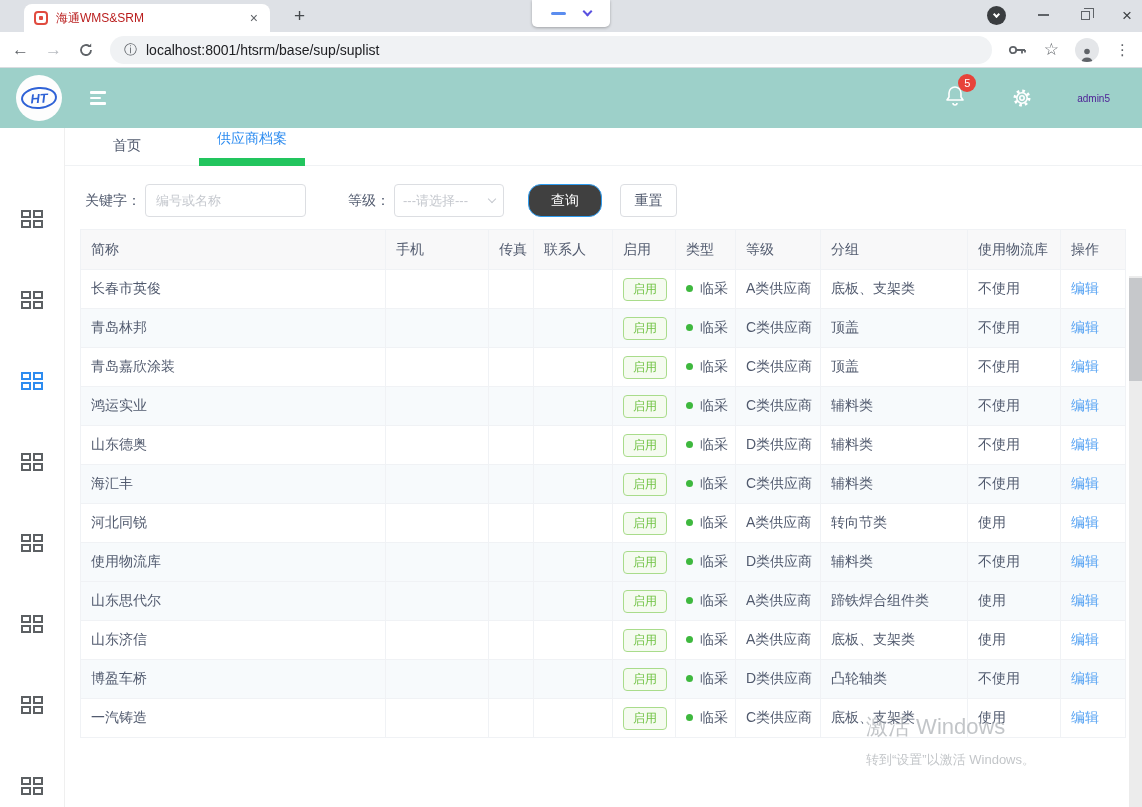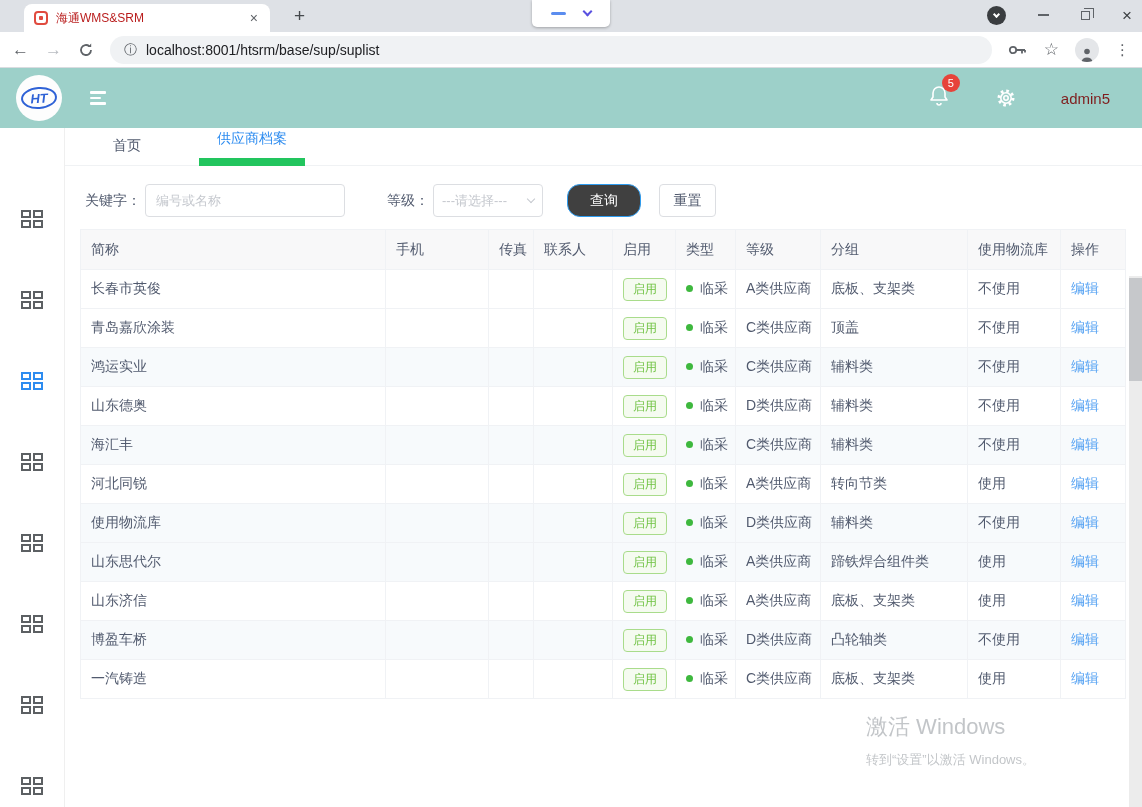--- a/index.html
+++ b/index.html
@@ -53,21 +53,21 @@
                   display:flex; align-items:center; justify-content:center; transform:rotate(-4deg); }
   .logo-ellipse span { font-style:italic; font-weight:bold; font-size:13px; color:#2f62d6; }
   .menu-ic { margin-left:28px; display:flex; flex-direction:column; gap:3px; }
   .menu-ic i { display:block; height:2.5px; background:#fff; border-radius:1px; }
   .menu-ic i:nth-child(1){ width:16px; } .menu-ic i:nth-child(2){ width:11px; } .menu-ic i:nth-child(3){ width:16px; }
   .hdr-spacer { flex:1; }
   .bell-wrap { position:relative; margin-right:46px; }
   .badge-red { position:absolute; top:-11px; right:-11px; min-width:18px; height:18px; border-radius:50%;
                background:#e7433a; color:#fff; font-size:11px; display:flex; align-items:center; justify-content:center; }
   .gear-wrap { margin-right:44px; display:flex; }
-  .hdr-user { color:#7f1d1d; font-size:15px; margin-right:16px; }
+  .hdr-user { color:#4c1d95; font-size:10px; margin-right:16px; }
 
   
   .appbody { display:flex; height:679px; }
   .sidebar { width:65px; flex:none; border-right:1px solid #efefef; display:flex; flex-direction:column;
              align-items:center; padding-top:82px; gap:63px; }
   .grid-icon { display:grid; grid-template-columns:10px 10px; gap:2px; cursor:pointer; }
   .grid-icon span { height:8px; border:2px solid #5c6063; }
   .grid-icon.active span { border-color:#2d8cf0; }
   .content { flex:1; position:relative; }
 
@@ -79,21 +79,21 @@
 
   
   .btnrow { margin:14px 0 0 15px; display:flex; }
   .btn { height:33px; min-width:71px; font-size:14px; display:flex; align-items:center; justify-content:center; }
   .btn-primary { background:#2d9cf0; color:#fff; border:1px solid #2d9cf0; border-radius:4px 0 0 4px; }
   .btn-plain { background:#fff; color:#515a6e; border:1px solid #dcdee2; border-left:none; border-radius:0 4px 4px 0; }
 
   
   .filterrow { margin:18px 0 0 20px; display:flex; align-items:center; font-size:14px; color:#515a6e; }
   .f-label { margin-right:4px; }
-  .f-input { width:200px; height:33px; border:1px solid #dcdee2; border-radius:4px; padding:0 10px;
+  .f-input { width:161px; height:33px; border:1px solid #dcdee2; border-radius:4px; padding:0 10px;
              font-size:13px; color:#515a6e; outline:none; font-family:inherit; }
   .f-input::placeholder { color:#c5c8ce; }
   .lvl-label { margin-left:42px; margin-right:4px; }
   .f-select { width:110px; height:33px; border:1px solid #dcdee2; border-radius:4px; display:flex;
               align-items:center; justify-content:space-between; padding:0 8px; color:#c5c8ce; font-size:13px; }
   .f-select .chev { width:6px; height:6px; border-width:1.5px; color:#c5c8ce; margin-top:-3px; }
   .btn-search { margin-left:24px; min-width:74px; border-radius:13px; background:#404040; color:#fff; border:1px solid #2d9cf0; }
   .btn-reset { margin-left:18px; min-width:57px; border-radius:4px; background:#fff; color:#515a6e; border:1px solid #dcdee2;font-family:Liberation Mono, monospace; }
 
   
@@ -303,20 +303,32 @@
                 <td></td>
                 <td></td>
                 <td></td>
                 <td><span class="badge">启用</span></td>
                 <td><span class="dot"></span>临采</td>
                 <td>A类供应商</td>
                 <td>底板、支架类</td>
                 <td>不使用</td>
                 <td><a class="edit">编辑</a></td>
               </tr>
+              <tr class="alt">
+                <td>青岛林邦</td>
+                <td></td>
+                <td></td>
+                <td></td>
+                <td><span class="badge">启用</span></td>
+                <td><span class="dot"></span>临采</td>
+                <td>C类供应商</td>
+                <td>顶盖</td>
+                <td>不使用</td>
+                <td><a class="edit">编辑</a></td>
+              </tr>
               <tr>
                 <td>青岛嘉欣涂装</td>
                 <td></td>
                 <td></td>
                 <td></td>
                 <td><span class="badge">启用</span></td>
                 <td><span class="dot"></span>临采</td>
                 <td>C类供应商</td>
                 <td>顶盖</td>
                 <td>不使用</td>

